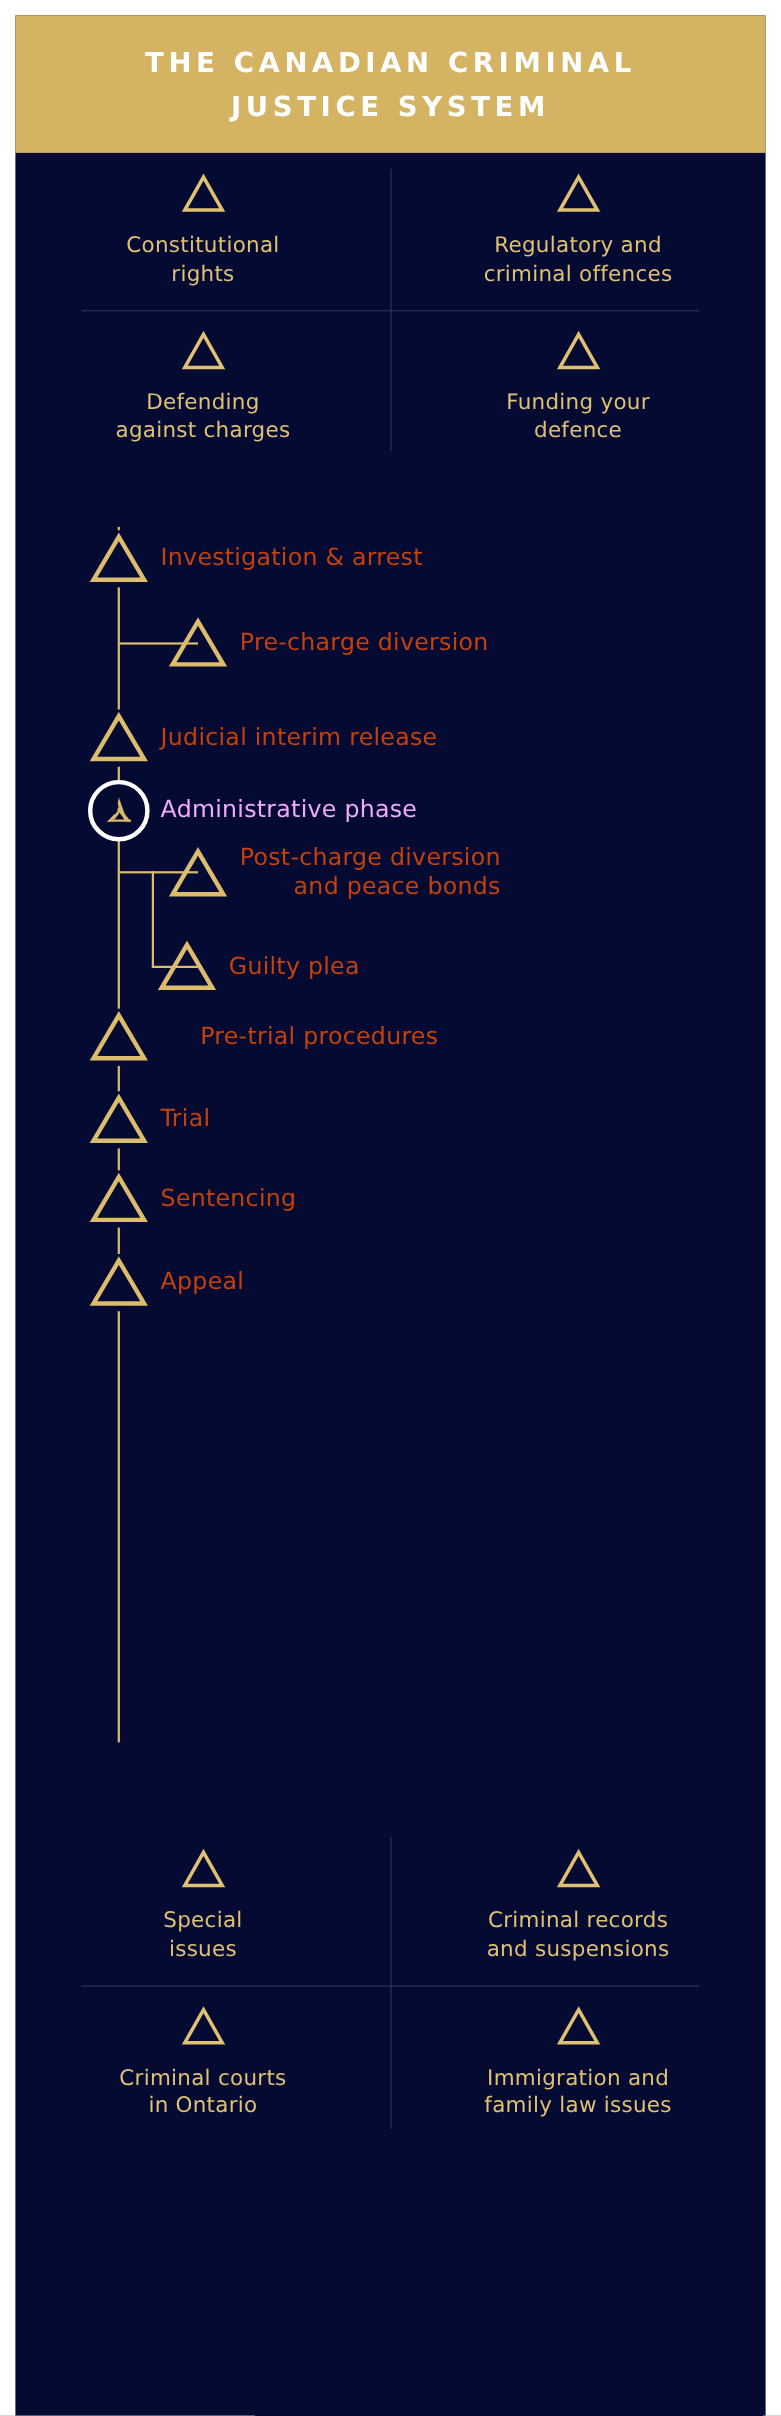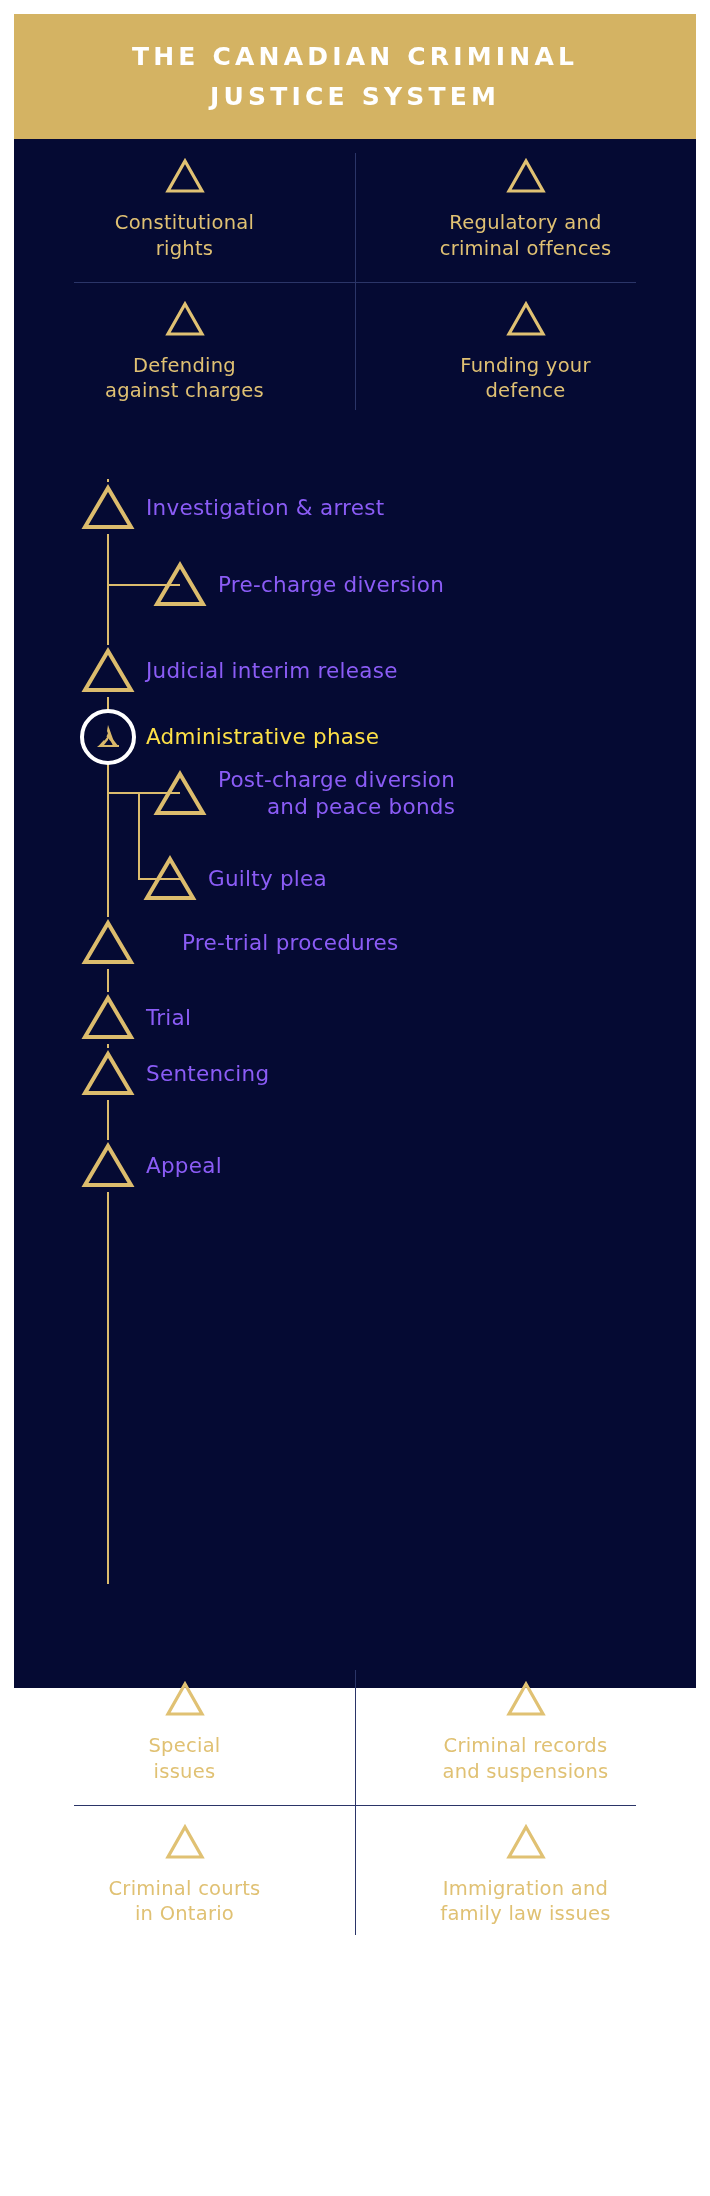--- a/index.html
+++ b/index.html
@@ -1,21 +1,21 @@
 <!DOCTYPE html>
 <html><head>
 <meta charset="utf-8">
 <style>
   html,body{margin:0;padding:0;background:#ffffff;}
   body{
     width:710px;height:2196px;position:relative;overflow:hidden;
     font-family:"DejaVu Sans","Liberation Sans",sans-serif;
   }
   .page{
-    position:absolute;left:14px;top:14px;width:682px;height:1674px;
+    position:absolute;left:14px;top:14px;width:682px;height:2182px;
     background:#050a33;
   }
   
   .header{
     position:absolute;left:0;top:0;width:682px;height:125px;
     background:#d4b363;
     display:flex;align-items:center;justify-content:center;
   }
   .header-title{
     color:#ffffff;
@@ -68,24 +68,24 @@
     background:#dcbc6d;
   }
   .node{
     position:absolute;display:flex;align-items:center;
   }
   .node .glyph{
     width:56px;height:52px;display:flex;align-items:center;justify-content:center;
     flex:0 0 auto;position:relative;z-index:3;
   }
   .node .txt{
-    color:#8b5cf6;font-size:21.5px;line-height:1.25;
+    color:#c2410c;font-size:21.5px;line-height:1.25;
     white-space:pre-line;letter-spacing:.25px;margin-left:10px;
   }
-  .node.active .txt{color:#fde047;}
+  .node.active .txt{color:#f0abfc;}
   .ring{
     width:56px;height:56px;border-radius:50%;
     border:4px solid #ffffff;background:#050a33;
     display:flex;align-items:center;justify-content:center;
     box-sizing:border-box;position:relative;z-index:4;
   }
   .connector{
     position:absolute;background:#dcbc6d;
   }
   
@@ -237,21 +237,21 @@
     <div class="node" style="left:66px;top:568px;">
       <span class="plate" style="left:20px;top:0;width:16px;height:52px;"></span>
       <span class="glyph">
         <svg width="56" height="50" viewBox="0 0 56 50">
             <polygon points="28,5 51,44 5,44" fill="none" stroke="#dcbc6d" stroke-width="4" stroke-linejoin="miter"></polygon>
           </svg>
       </span>
       <span class="txt">Trial</span>
     </div>
 
-    <div class="node" style="left:66px;top:624px;align-items:center;">
+    <div class="node" style="left:66px;top:640px;align-items:center;">
       <span class="plate" style="left:20px;top:0;width:16px;height:52px;"></span>
       <span class="glyph">
         <svg width="56" height="50" viewBox="0 0 56 50">
             <polygon points="28,5 51,44 5,44" fill="none" stroke="#dcbc6d" stroke-width="4" stroke-linejoin="miter"></polygon>
           </svg>
       </span>
       <span class="txt">Sentencing</span>
     </div>
 
     <div class="node" style="left:66px;top:716px;">

